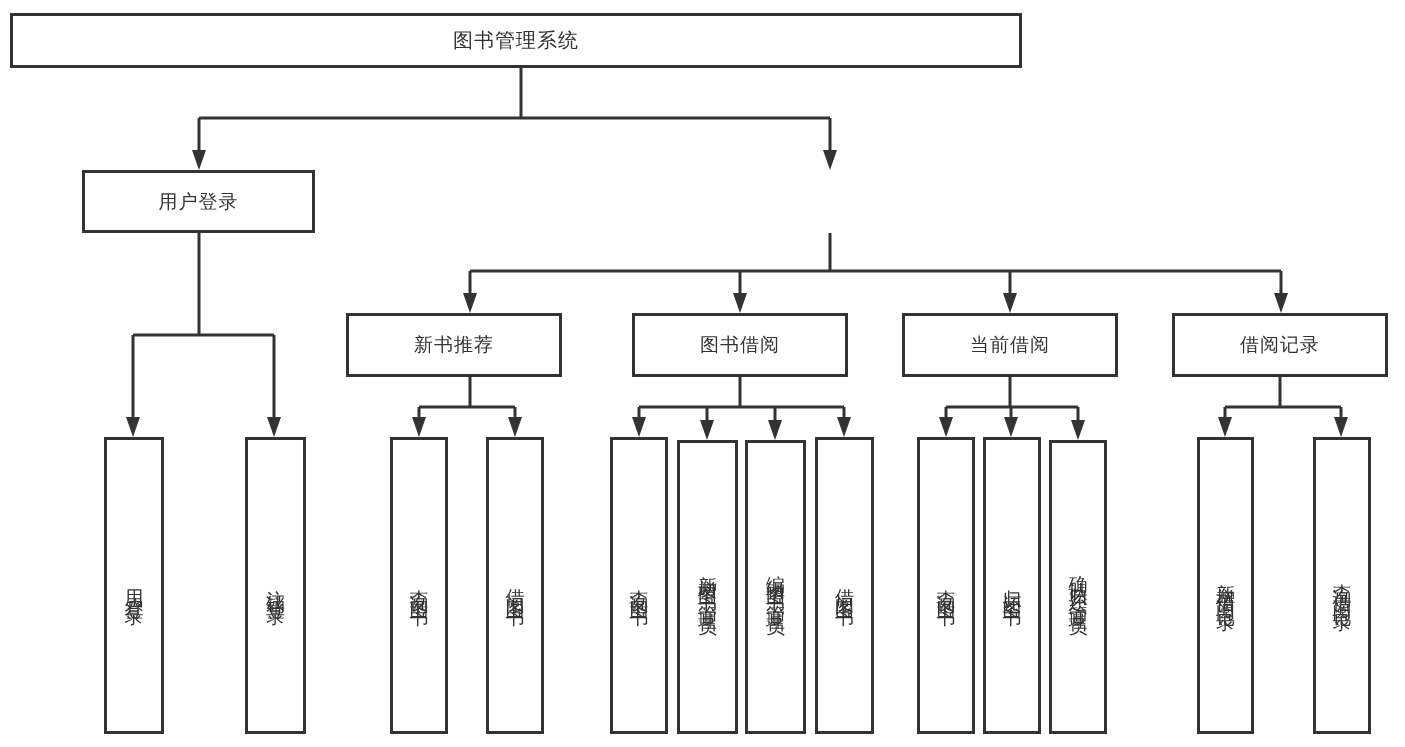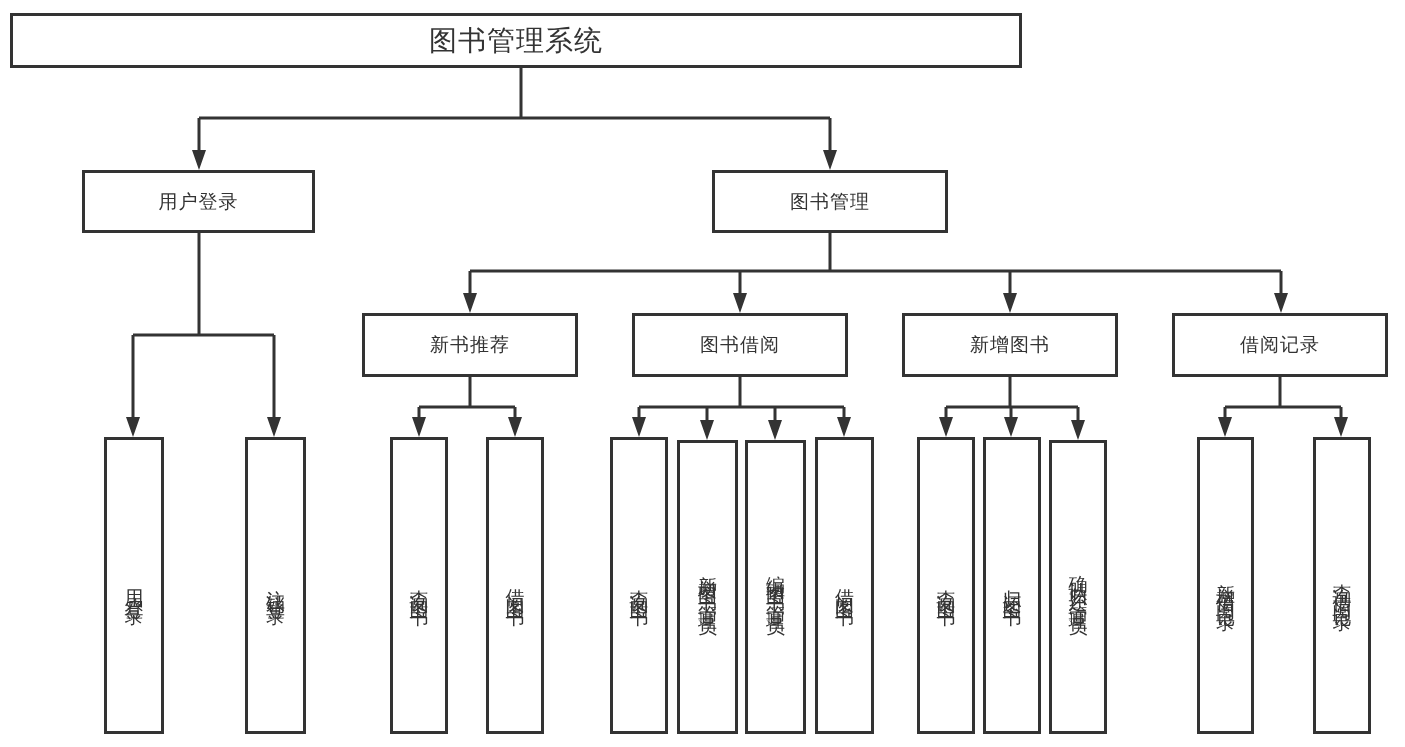--- a/index.html
+++ b/index.html
@@ -67,39 +67,36 @@
       M463 293 L477 293 L470 313 Z  M733 293 L747 293 L740 313 Z
       M1003 293 L1017 293 L1010 313 Z  M1274 293 L1288 293 L1281 313 Z
       M412 417 L426 417 L419 437 Z  M508 417 L522 417 L515 437 Z
       M632 417 L646 417 L639 437 Z  M700 420 L714 420 L707 440 Z
       M768 420 L782 420 L775 440 Z  M837 417 L851 417 L844 437 Z
       M939 417 L953 417 L946 437 Z  M1004 417 L1018 417 L1011 437 Z
       M1071 420 L1085 420 L1078 440 Z
       M1218 417 L1232 417 L1225 437 Z  M1334 417 L1348 417 L1341 437 Z"></path>
   </svg>
 
-  <div class="node" style="left:10px;top:13px;width:1012px;height:55px;font-size:28px;">
+  <div class="node" style="left:10px;top:13px;width:1012px;height:55px;font-size:20px;">
     <span>图书管理系统</span>
   </div>
 
   <div class="node" style="left:82px;top:170px;width:233px;height:63px;">
     <span>用户登录</span>
   </div>
-  <div class="node" style="left:712px;top:170px;width:236px;height:63px;">
-    <span>图书管理</span>
-  </div>
 
-  <div class="node" style="left:362px;top:313px;width:216px;height:64px;">
+  <div class="node" style="left:346px;top:313px;width:216px;height:64px;">
     <span>新书推荐</span>
   </div>
   <div class="node" style="left:632px;top:313px;width:216px;height:64px;text-align:center;">
     <span>图书借阅</span>
   </div>
   <div class="node" style="left:902px;top:313px;width:216px;height:64px;">
-    <span>新增图书</span>
+    <span>当前借阅</span>
   </div>
   <div class="node" style="left:1172px;top:313px;width:216px;height:64px;text-align:center;">
     <span>借阅记录</span>
   </div>
 
   <div class="node leaf" style="left:104px;top:437px;width:60px;height:297px;">
     <span>用户登录</span>
   </div>
   <div class="node leaf" style="left:245px;top:437px;width:61px;height:297px;">
     <span>注销登录</span>

